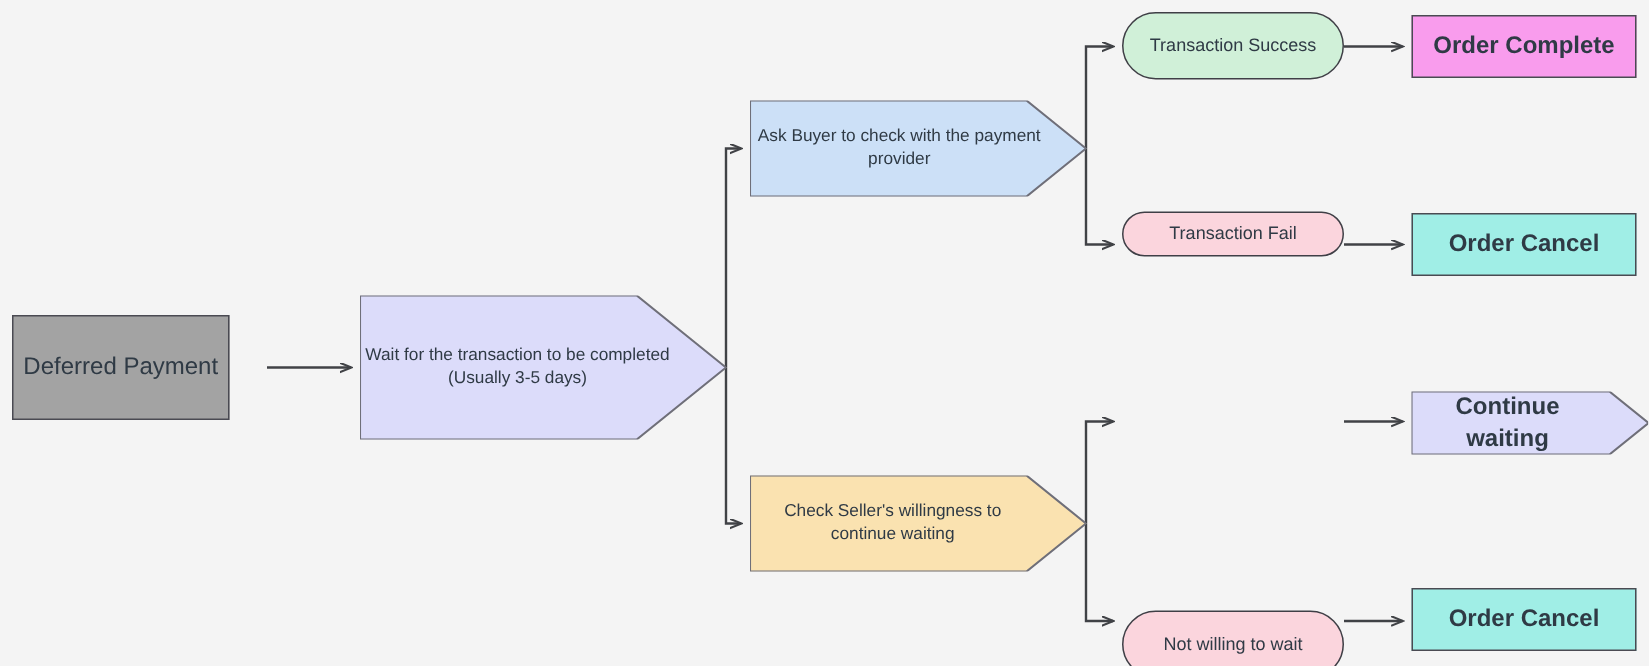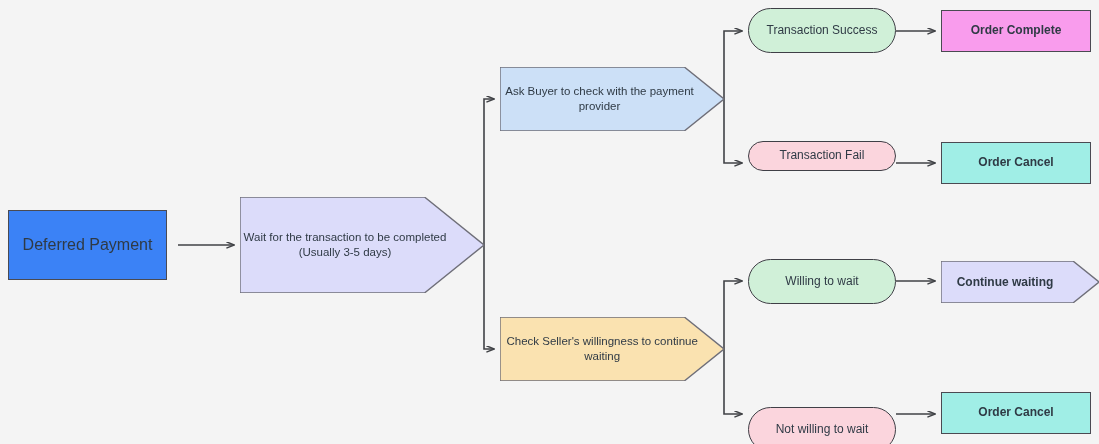--- a/index.html
+++ b/index.html
@@ -62,21 +62,21 @@
     justify-content: center;
     text-align: center;
     color: #2f3a45;
     line-height: 1.34;
     white-space: pre-line;
     box-sizing: border-box;
   }
   .t-start { font-size: 16px; }
   .t-proc  { font-size: 11.5px; }
   .t-state { font-size: 12px; }
-  .t-end   { font-size: 12px; font-weight: bold; }
+  .t-end   { font-size: 16px; font-weight: bold; }
 </style>
 </head>
 <body>
 
 <div id="canvas">
 
   <svg id="edge-layer" viewBox="0 0 1099 444" width="1099" height="444">
     <defs>
       <marker id="arrowhead" markerWidth="9" markerHeight="9" refX="7.6" refY="3.2" orient="auto" markerUnits="userSpaceOnUse">
         <path d="M 0 0 L 8 3.2 L 0 6.4" fill="none" stroke="#404246" stroke-width="1.4"></path>
@@ -90,21 +90,21 @@
         <path d="M 724 99 L 724 163 L 742 163" fill="none" stroke="#404246" stroke-width="1.6" stroke-linejoin="miter" marker-end="url(#arrowhead)"></path>
         <path d="M 896 31 L 935 31" fill="none" stroke="#404246" stroke-width="1.6" stroke-linejoin="miter" marker-end="url(#arrowhead)"></path>
         <path d="M 896 163 L 935 163" fill="none" stroke="#404246" stroke-width="1.6" stroke-linejoin="miter" marker-end="url(#arrowhead)"></path>
         <path d="M 724 349 L 724 281 L 742 281" fill="none" stroke="#404246" stroke-width="1.6" stroke-linejoin="miter" marker-end="url(#arrowhead)"></path>
         <path d="M 724 349 L 724 414 L 742 414" fill="none" stroke="#404246" stroke-width="1.6" stroke-linejoin="miter" marker-end="url(#arrowhead)"></path>
         <path d="M 896 281 L 935 281" fill="none" stroke="#404246" stroke-width="1.6" stroke-linejoin="miter" marker-end="url(#arrowhead)"></path>
         <path d="M 896 414 L 935 414" fill="none" stroke="#404246" stroke-width="1.6" stroke-linejoin="miter" marker-end="url(#arrowhead)"></path>
       </g>
   </svg>
 
-  <div class="node n-rect t-start" style="left: 8px; top: 210px; width: 159px; height: 70px; background: #3b82f6;">
+  <div class="node n-rect t-start" style="left: 8px; top: 210px; width: 145px; height: 70px; background: #a3a3a3;">
     <span>Deferred Payment</span>
   </div>
 
   <div class="n-pent-wrap" style="left: 240px; top: 197px; width: 244px; height: 96px;">
     <div class="n-pent-fill">
         <svg width="244" height="96" viewBox="0 0 244 96" style="position: absolute; left: 0px; top: 0px;">
           <polygon points="0,0 184.48000000000002,0 244,48 184.48000000000002,96 0,96" fill="#dcdcfa" stroke="#6f6f79" stroke-width="1.4"></polygon>
         </svg>
       </div>
     <div class="n-pent-label t-proc" style="padding-right: 34px;">Wait for the transaction to be completed
@@ -113,40 +113,37 @@
 
   <div class="n-pent-wrap" style="left: 500px; top: 67px; width: 224px; height: 64px;">
     <div class="n-pent-fill">
         <svg width="224" height="64" viewBox="0 0 224 64" style="position: absolute; left: 0px; top: 0px;">
           <polygon points="0,0 184.32,0 224,32 184.32,64 0,64" fill="#cce0f7" stroke="#6f6f79" stroke-width="1.4"></polygon>
         </svg>
       </div>
     <div class="n-pent-label t-proc" style="padding-right: 25px;">Ask Buyer to check with the payment provider</div>
   </div>
 
-  <div class="n-pent-wrap" style="left: 500px; top: 317px; width: 224px; height: 64px; padding-left: 14px;">
+  <div class="n-pent-wrap" style="left: 500px; top: 317px; width: 224px; height: 64px;">
     <div class="n-pent-fill">
         <svg width="224" height="64" viewBox="0 0 224 64" style="position: absolute; left: 0px; top: 0px;">
           <polygon points="0,0 184.32,0 224,32 184.32,64 0,64" fill="#fae2b0" stroke="#6f6f79" stroke-width="1.4"></polygon>
         </svg>
       </div>
     <div class="n-pent-label t-proc" style="padding-right: 33.728px;">Check Seller's willingness to continue waiting</div>
   </div>
 
   <div class="node n-pill t-state" style="left: 748px; top: 8px; width: 148px; height: 45px; background: rgb(208, 240, 216);">
     <span>Transaction Success</span>
   </div>
 
   <div class="node n-pill t-state" style="left: 748px; top: 141px; width: 148px; height: 30px; background: rgb(251, 213, 221);">
     <span>Transaction Fail</span>
   </div>
 
-  <div class="node n-pill t-state" style="left: 748px; top: 259px; width: 148px; height: 45px; background: rgb(208, 240, 216);">
-    <span>Willing to wait</span>
-  </div>
 
   <div class="node n-pill t-state" style="left: 748px; top: 391px; width: 148px; height: 45px; background: rgb(251, 213, 221); margin-top: 16px;">
     <span>Not willing to wait</span>
   </div>
 
   <div class="node n-rect t-end" style="left: 941px; top: 10px; width: 150px; height: 42px; background: rgb(249, 156, 237);">
     <span>Order Complete</span>
   </div>
 
   <div class="node n-rect t-end" style="left: 941px; top: 142px; width: 150px; height: 42px; background: rgb(160, 238, 230);">

